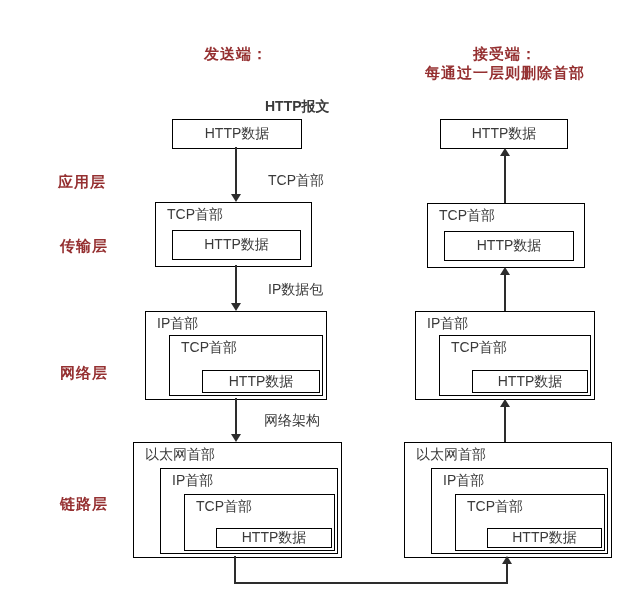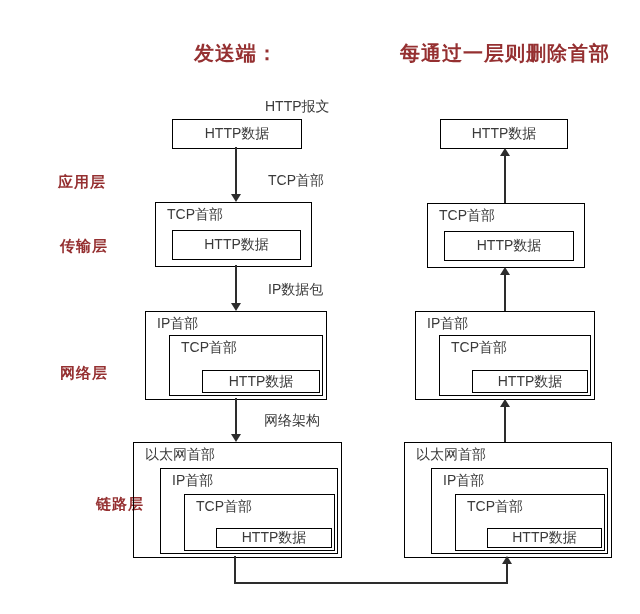--- a/index.html
+++ b/index.html
@@ -1,49 +1,50 @@
 <!DOCTYPE html>
 <html><head>
 <meta charset="utf-8">
 <style>
   html,body{margin:0;padding:0;background:#ffffff;}
   .canvas{
     position:relative;width:640px;height:614px;background:#ffffff;
     font-family:"Liberation Sans","DejaVu Sans",sans-serif;overflow:hidden;
   }
   .red{color:#953031;font-weight:bold;}
-  .hdr{position:absolute;text-align:center;font-size:20px;line-height:19px;letter-spacing:1px;}
+  .hdr{position:absolute;text-align:center;font-size:15px;line-height:19px;letter-spacing:1px;}
   .layer-label{position:absolute;font-size:15px;letter-spacing:1px;}
   .box{position:absolute;border:1px solid #000000;background:transparent;font-size:14px;color:#3a3a3a;}
   .cbox{display:flex;align-items:center;justify-content:center;}
   .tag{position:absolute;top:3px;left:11px;white-space:nowrap;font-size:14px;color:#3a3a3a;}
   .flow-label{position:absolute;font-size:14px;color:#3a3a3a;white-space:nowrap;}
   .vline{position:absolute;width:2px;background:#2d2d2d;}
   .hline{position:absolute;height:2px;background:#2d2d2d;}
   .tri-down{position:absolute;width:0;height:0;border-left:5px solid transparent;border-right:5px solid transparent;border-top:8px solid #2d2d2d;}
   .tri-up{position:absolute;width:0;height:0;border-left:5px solid transparent;border-right:5px solid transparent;border-bottom:8px solid #2d2d2d;}
 </style>
 </head>
 <body>
 
 <div class="canvas">
 
   <div class="hdr red" style="left:110px;top:44px;width:252px;">
     <div>发送端：</div>
   </div>
   <div class="hdr red" style="left:382px;top:44px;width:246px;">
+    <div>接受端：</div>
     <div>每通过一层则删除首部</div>
   </div>
 
   <div class="layer-label red" style="left:58px;top:134px;margin-top:39px;">应用层</div>
   <div class="layer-label red" style="left:60px;top:237px;">传输层</div>
   <div class="layer-label red" style="left:60px;top:364px;">网络层</div>
-  <div class="layer-label red" style="left:60px;top:495px;margin-left:36px;">链路层</div>
+  <div class="layer-label red" style="left:60px;top:495px;">链路层</div>
 
-  <div class="flow-label" style="left:265px;top:98px;">HTTP报文</div>
+  <div class="flow-label" style="left:265px;top:98px;font-weight:bold;">HTTP报文</div>
   <div class="flow-label" style="left:268px;top:172px;">TCP首部</div>
   <div class="flow-label" style="left:268px;top:281px;">IP数据包</div>
   <div class="flow-label" style="left:264px;top:412px;">网络架构</div>
 
   <div class="box cbox" style="left:172px;top:119px;width:128px;height:28px;">
     <span>HTTP数据</span>
   </div>
 
   <div class="vline" style="left:235px;top:147px;height:47px;"></div>
   <div class="tri-down" style="left:231px;top:194px;"></div>

